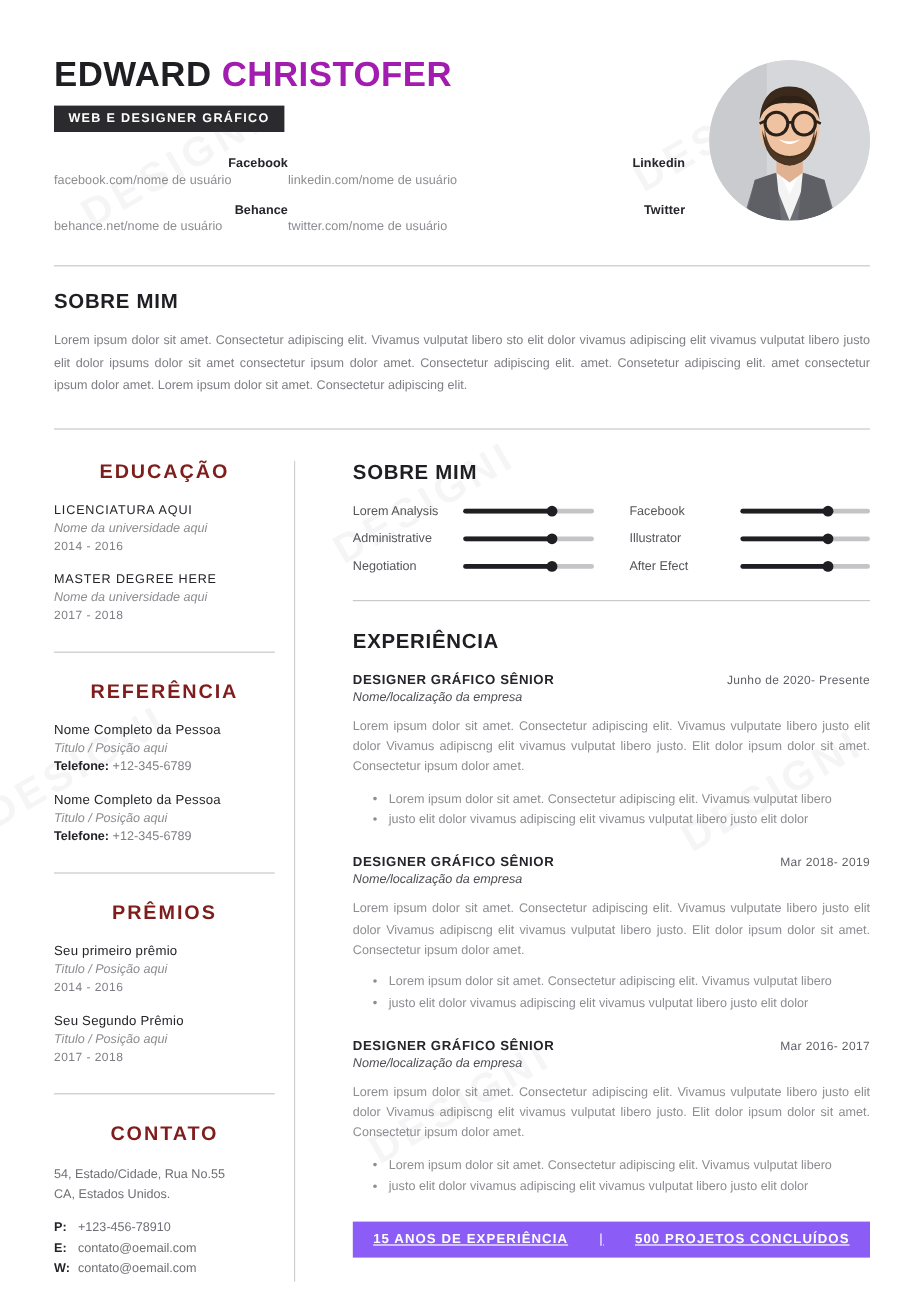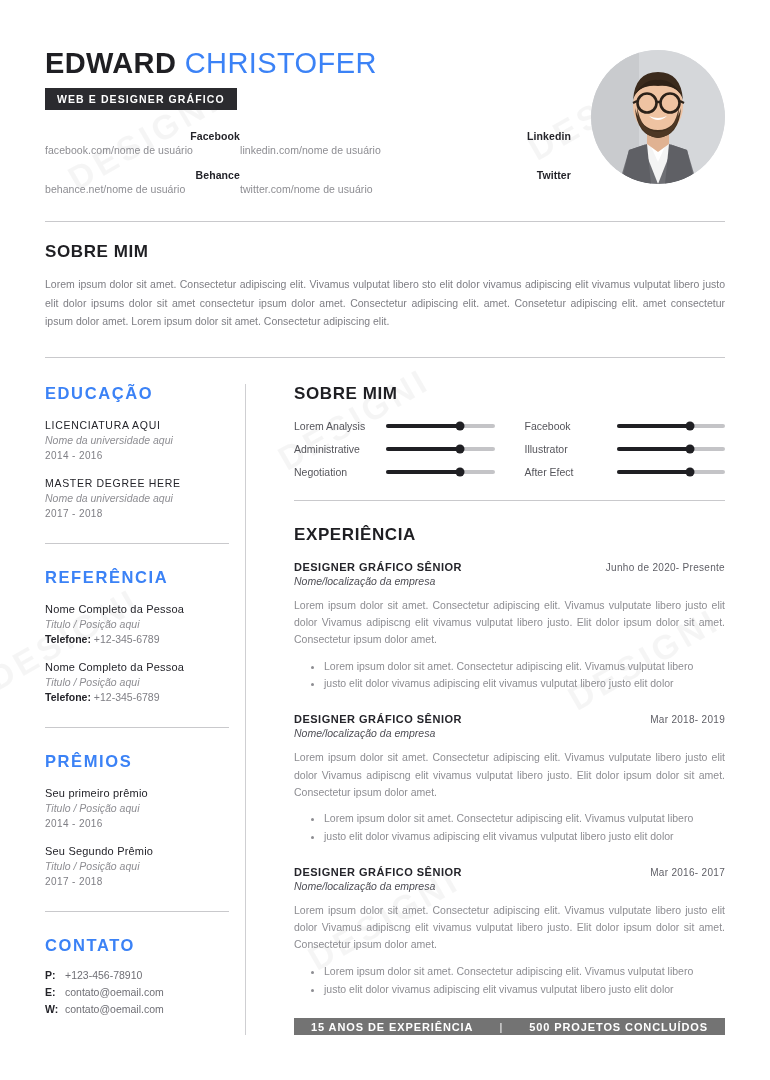--- a/index.html
+++ b/index.html
@@ -20,21 +20,21 @@
   .header { display: flex; align-items: flex-start; padding: 48px 45px 0 45px; }
   .header-left { flex: 1; padding-right: 20px; }
 
   .name-line {
     font-size: 29px;
     letter-spacing: 0.4px;
     line-height: 1.05;
     white-space: nowrap;
   }
   .name-first { font-weight: 700; color: #1f1f23; }
-  .name-last  { font-weight: 400; color: #3b82f6; }
+  .name-last  { font-weight: 700; color: #a21caf; }
 
   .role-badge {
     display: inline-block;
     margin-top: 10px;
     background: #2b2b2f;
     color: #ffffff;
     font-size: 10.5px;
     font-weight: 700;
     letter-spacing: 1.1px;
     padding: 5px 12px 5px 12px;
@@ -78,21 +78,21 @@
     text-align: justify;
   }
 
   
   .body-cols { display: flex; padding: 0 45px; margin-top: 26px; position: relative; }
   .col-left { width: 200px; flex: 0 0 200px; padding-right: 16px; }
   .col-divider { width: 1px; background: #cfcfd2; flex: 0 0 1px; align-self: stretch; }
   .col-right { flex: 1; padding-left: 48px; }
 
   .side-title {
-    font-size: 16.5px; font-weight: 700; letter-spacing: 1.6px; color: #3b82f6;
+    font-size: 16.5px; font-weight: 700; letter-spacing: 1.6px; color: #7f1d1d; text-align: center;
   }
   .side-rule { height: 1px; background: #c9c9cc; margin: 24px 0 24px 0; }
 
   .entry { margin-top: 16px; }
   .entry-head {
     font-size: 10.5px; font-weight: 400; letter-spacing: 0.7px; color: #24242a;
   }
   .entry-head.mixed { letter-spacing: 0.2px; font-size: 11px; }
   .entry-sub {
     font-size: 10.5px; font-style: italic; color: #8d8d92; margin-top: 3px;
@@ -146,23 +146,23 @@
     font-size: 10.5px; line-height: 1.65; color: #8d8d92;
     margin-top: 10px; text-align: justify;
   }
   .exp-bullets { margin-top: 9px; padding-left: 30px; }
   .exp-bullets li {
     font-size: 10.5px; line-height: 1.7; color: #8d8d92; list-style: disc;
   }
 
   
   .banner {
-    background: #737373; color: #ffffff;
-    height: 17px; display: flex; align-items: center; justify-content: center;
-    gap: 26px; margin-top: 6px;
+    background: #8b5cf6; color: #ffffff;
+    height: 30px; display: flex; align-items: center; justify-content: center;
+    gap: 26px; margin-top: 6px; text-decoration: underline;
   }
   .banner span {
     font-size: 11px; font-weight: 700; letter-spacing: 0.9px;
   }
   .banner .banner-sep { font-weight: 400; color: #ffffff; }
 
   
   .wm {
     position: absolute; inset: 0; pointer-events: none;
     opacity: 0.05; overflow: hidden;
@@ -317,20 +317,24 @@
           <div class="entry-head mixed">Seu Segundo Prêmio</div>
           <div class="entry-sub">Titulo / Posição aqui</div>
           <div class="entry-date">2017 - 2018</div>
         </div>
       </div>
 
       <div class="side-rule"></div>
 
       <div>
         <div class="side-title">CONTATO</div>
+        <div class="contact-addr">
+          <div>54, Estado/Cidade, Rua No.55</div>
+          <div>CA, Estados Unidos.</div>
+        </div>
         <div class="contact-list">
           <div class="contact-row">
             <span class="contact-key">P:</span>
             <span>+123-456-78910</span>
           </div>
           <div class="contact-row">
             <span class="contact-key">E:</span>
             <span>contato@oemail.com</span>
           </div>
           <div class="contact-row">

